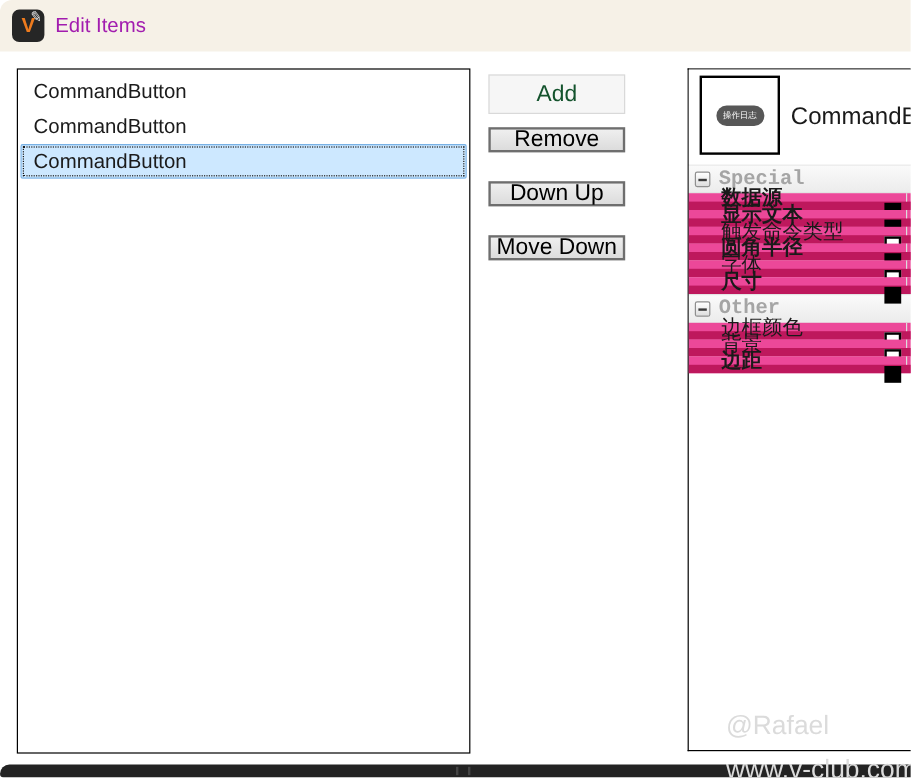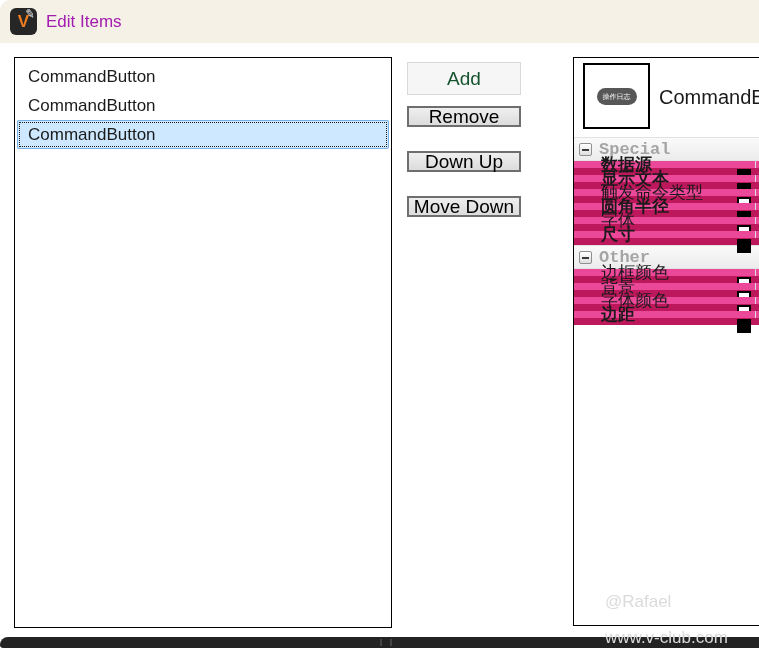--- a/index.html
+++ b/index.html
@@ -108,21 +108,21 @@
   .prop-label{margin-left:27px;font-size:17px;color:#1a1a1a;}
   .prop-label.bold{font-weight:bold;}
   .prop-box{
     position:absolute;right:8px;top:8px;width:14px;height:14px;
     box-sizing:border-box;
   }
   .prop-box.filled{background:#000;}
   .prop-box.empty{background:#fff;border:2px solid #000;}
   
   .watermark-line{
-    position:absolute;color:#dbdbdb;font-size:17px;z-index:5;
+    position:absolute;color:#dbdbdb;font-size:22px;z-index:5;
     white-space:nowrap;
   }
   #wm1{left:605px;top:592px;}
   #wm2{left:605px;top:628px;}
   
   .bottom-bar{
     position:absolute;left:0;top:637px;width:759px;height:11px;
     background:#232323;border-top-left-radius:10px;border-bottom-left-radius:4px;
   }
   .grip{
@@ -194,24 +194,20 @@
       </div>
       <div class="prop-row">
         <span class="prop-label">边框颜色</span>
         <span class="prop-box empty"></span>
       </div>
       <div class="prop-row">
         <span class="prop-label">背景</span>
         <span class="prop-box empty"></span>
       </div>
       <div class="prop-row">
-        <span class="prop-label">字体颜色</span>
-        <span class="prop-box empty"></span>
-      </div>
-      <div class="prop-row">
         <span class="prop-label bold">边距</span>
         <span class="prop-box filled"></span>
       </div>
     </div>
 </div>
 
 <div id="wm1" class="watermark-line">@Rafael</div>
 <div id="wm2" class="watermark-line">www.v-club.com</div>
 
 <div class="bottom-bar">

